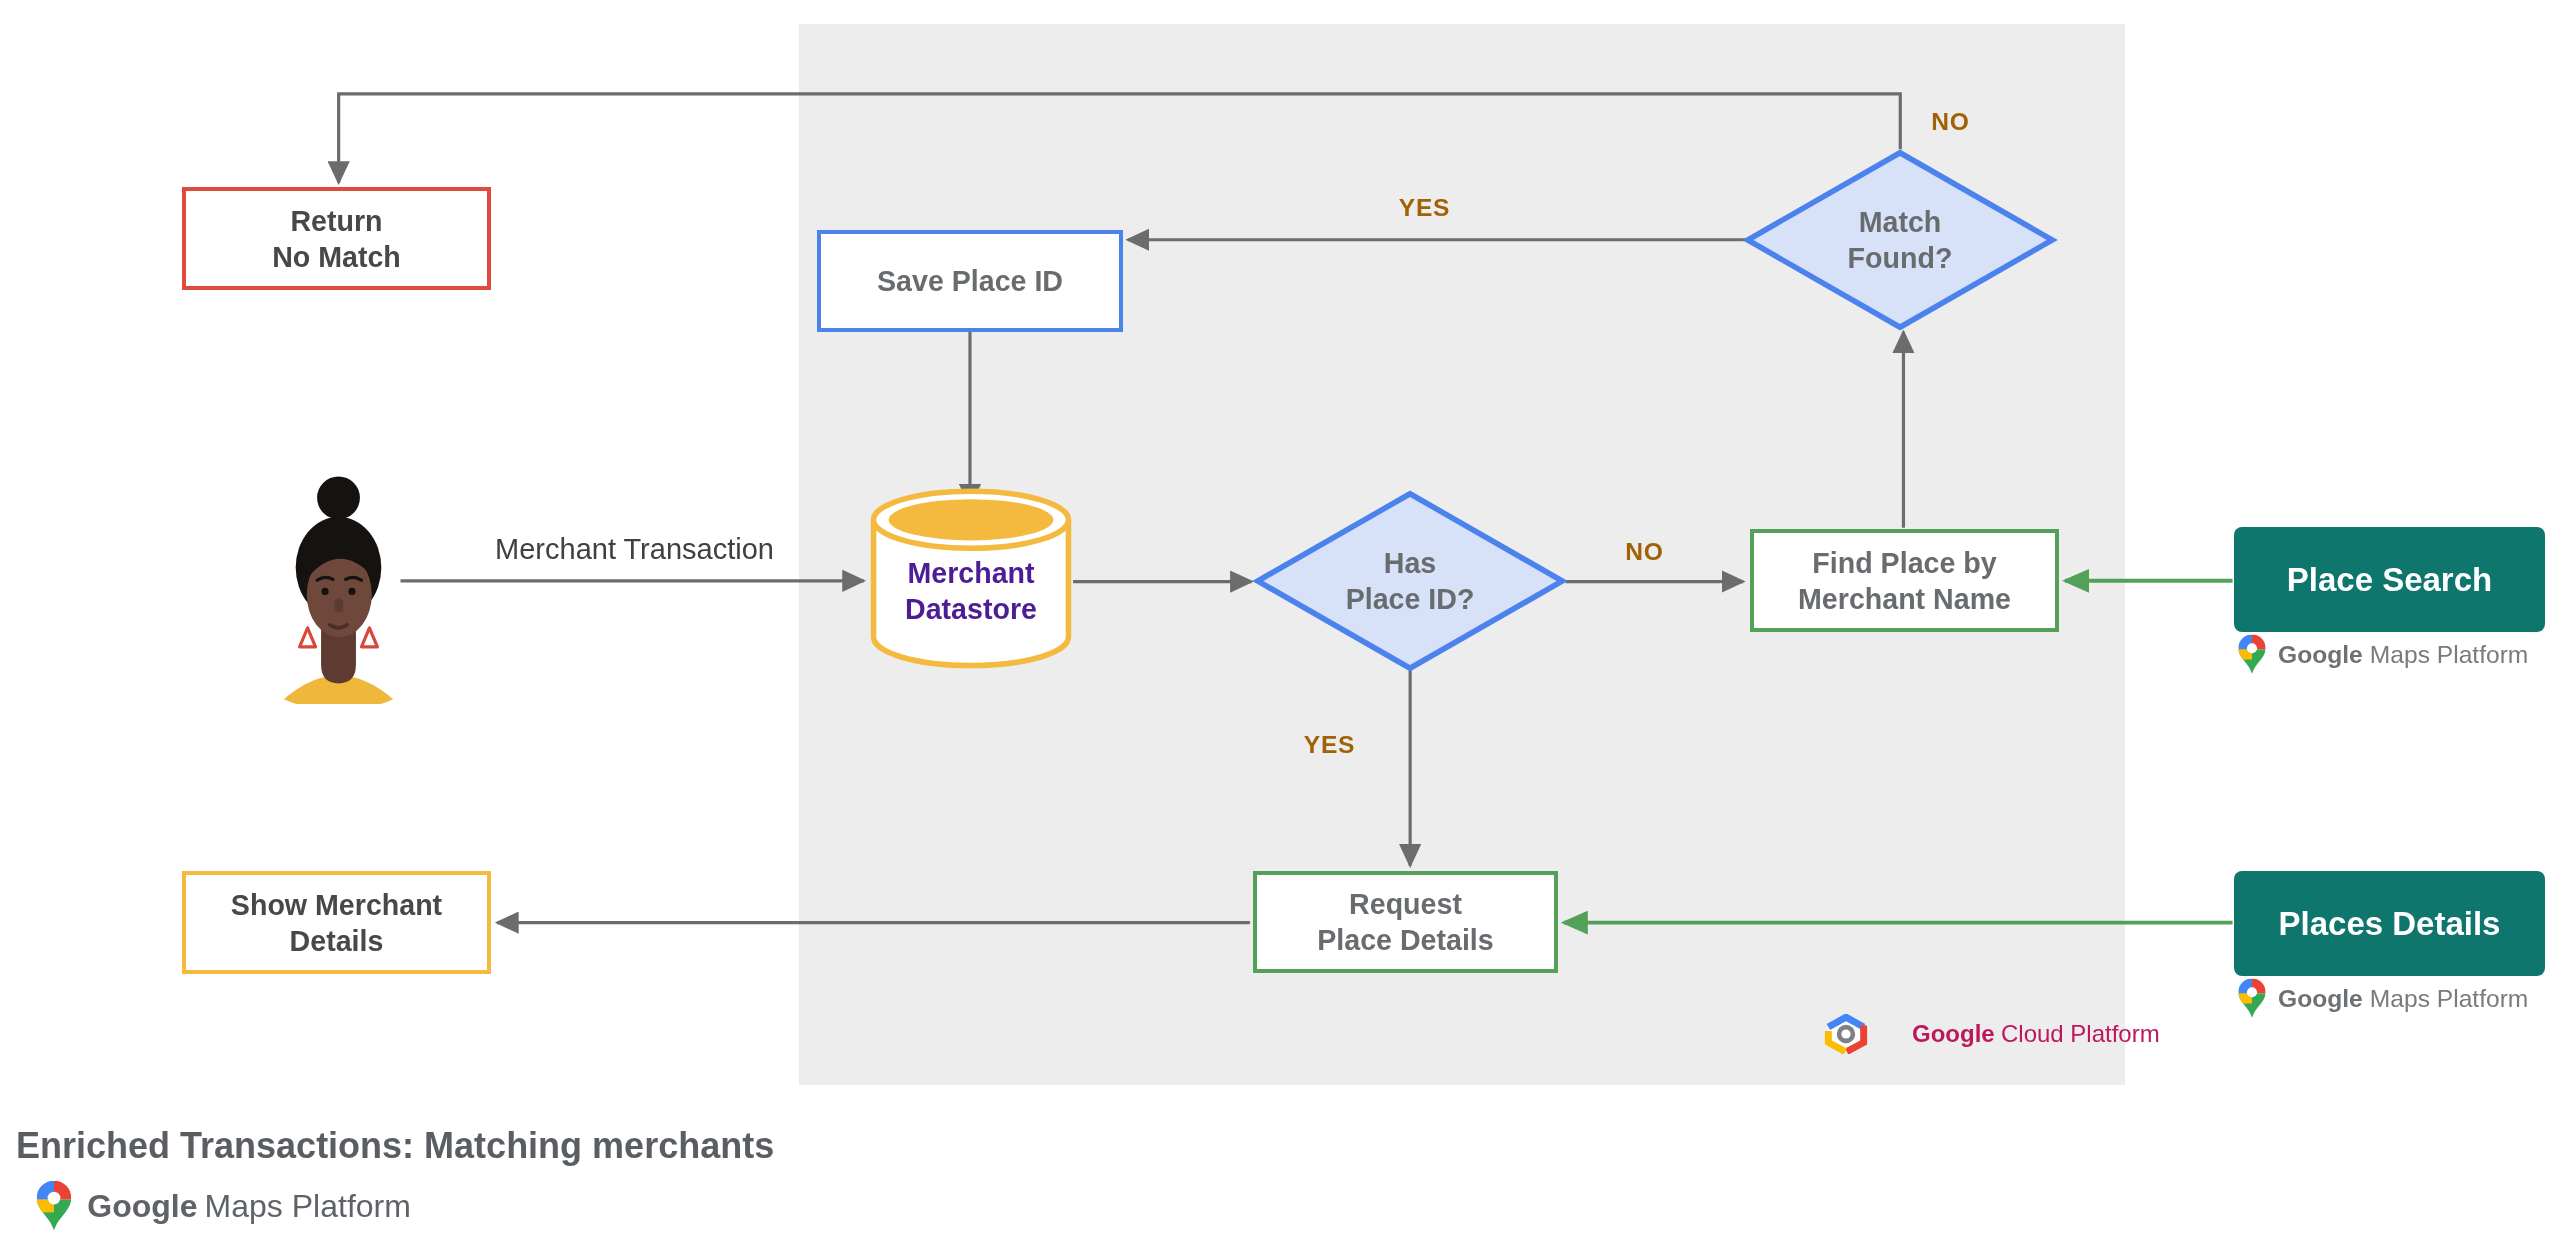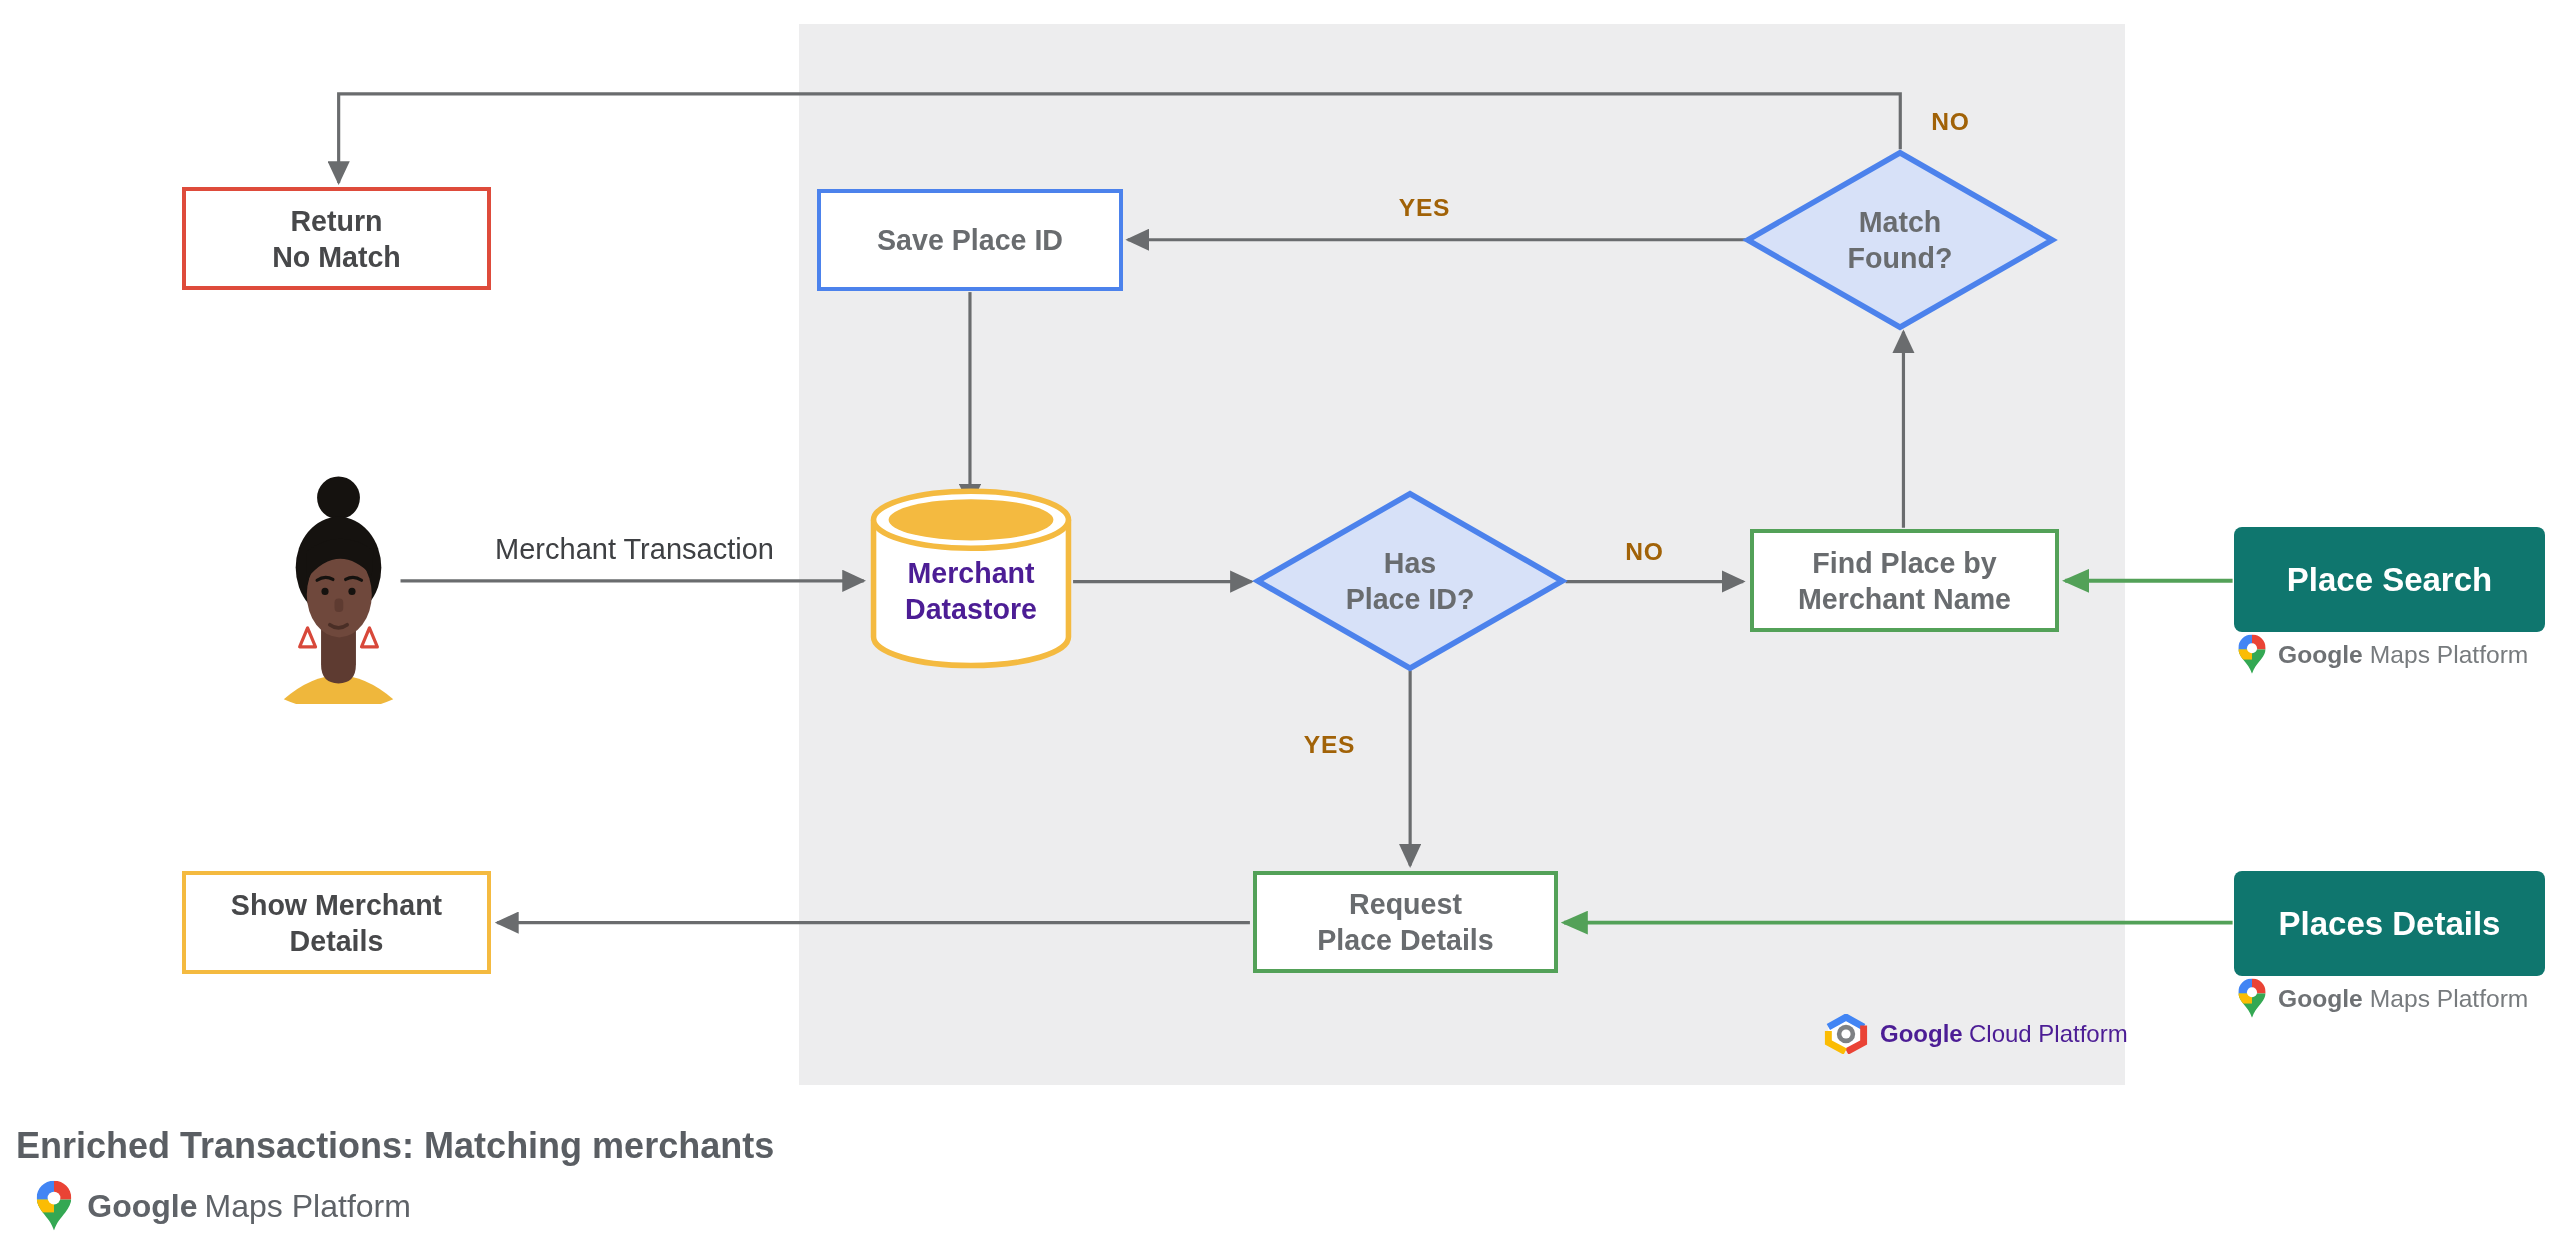--- a/index.html
+++ b/index.html
@@ -12,21 +12,21 @@
     background:#EDEDEE;
   }
   #connectors{position:absolute;left:0;top:0;pointer-events:none;}
   .node{
     position:absolute;box-sizing:border-box;background:#ffffff;
     display:flex;flex-direction:column;align-items:center;justify-content:center;
     text-align:center;font-weight:bold;font-size:28.6px;line-height:36px;color:#696C6F;
   }
   .node.dark{color:#47484A;}
   .border-red{border:4.8px solid #DE4B3B;}
-  .border-blue{border:4.8px solid #4C82EC;}
+  .border-blue{border:4.8px solid #4C82EC;margin-top:41px;}
   .border-green{border:4.8px solid #53A158;}
   .border-yellow{border:4.8px solid #F4BA40;}
   .diamond-wrap{position:absolute;}
   .diamond-label{
     position:absolute;display:flex;flex-direction:column;align-items:center;justify-content:center;
     text-align:center;font-weight:bold;font-size:28.6px;line-height:36px;color:#696C6F;
   }
   .cyl-label{
     position:absolute;left:868px;top:535px;width:206px;height:111px;
     display:flex;flex-direction:column;align-items:center;justify-content:center;
@@ -41,21 +41,21 @@
     font-weight:normal;font-size:29px;color:#3E4043;
   }
   .api-button{
     position:absolute;width:311px;height:105px;background:#0f766e;border-radius:8px;
     display:flex;align-items:center;justify-content:center;
     color:#ffffff;font-weight:bold;font-size:33px;
   }
   .logo-row{position:absolute;display:flex;align-items:center;gap:11px;}
   .logo-text{font-size:24.6px;color:#777B7E;white-space:nowrap;}
   .logo-text .g{font-weight:bold;color:#6E7174;margin-right:7.1px;}
-  .gcp-text{font-size:24px;color:#4c1d95;white-space:nowrap;}
+  .gcp-text{font-size:24px;color:#be185d;white-space:nowrap;margin-left:32px;}
   .gcp-text .g{font-weight:bold;margin-right:6.3px;}
   .caption{
     position:absolute;left:16px;top:1125px;
     font-weight:bold;font-size:36px;color:#5A5E63;
   }
   .footer-logo{position:absolute;left:35px;top:1180px;display:flex;align-items:center;gap:14.3px;}
   .footer-logo .logo-text{font-size:32px;}
 </style>
 </head>
 <body>

